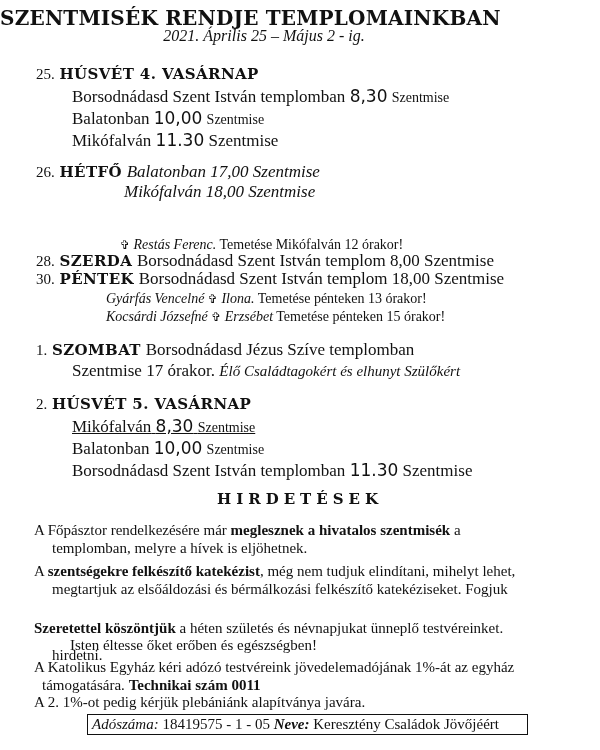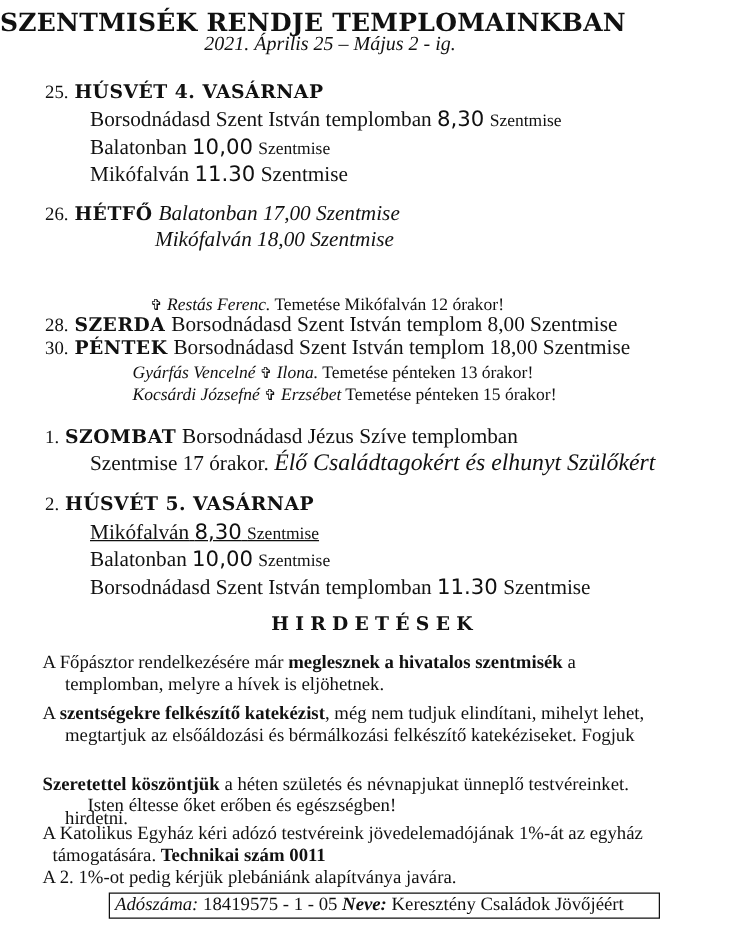--- a/index.html
+++ b/index.html
@@ -173,21 +173,21 @@
   <span>Temetése pénteken 15 órakor!</span>
 </div>
 
 <div class="abs day" style="top:338px;">
   <span class="num">1.</span>
   <span class="name">SZOMBAT</span>
   <span class="rest">Borsodnádasd Jézus Szíve templomban</span>
 </div>
 <div class="abs line" style="left:72px; top:361px;">
   <span>Szentmise 17 órakor.</span>
-  <span class="it" style="font-size:19px;">Élő Családtagokért és elhunyt Szülőkért</span>
+  <span class="it" style="font-size:15px;">Élő Családtagokért és elhunyt Szülőkért</span>
 </div>
 
 <div class="abs day" style="top:392px;">
   <span class="num">2.</span>
   <span class="name">HÚSVÉT 5. VASÁRNAP</span>
 </div>
 <div class="abs line" style="left:72px; top:416px;text-decoration:underline;">
   <span>Mikófalván</span>
   <span class="time">8,30</span>
   <span class="small">Szentmise</span>

